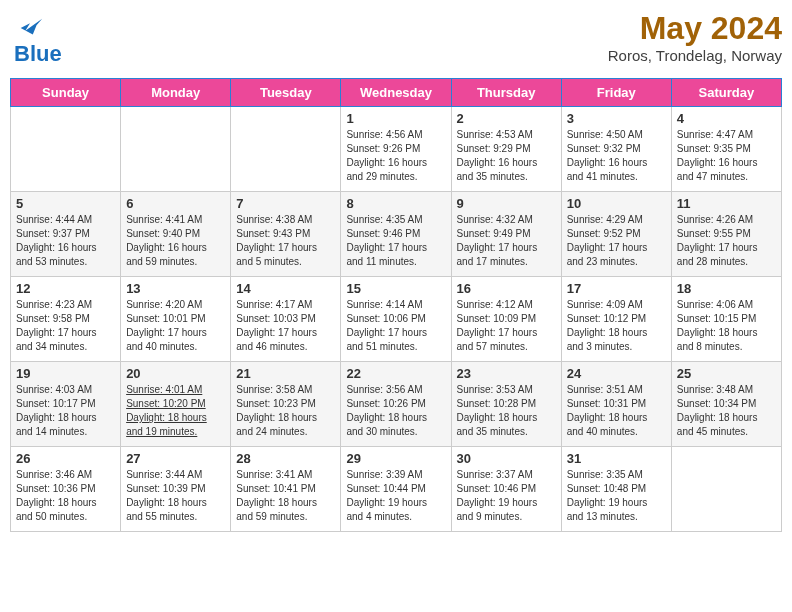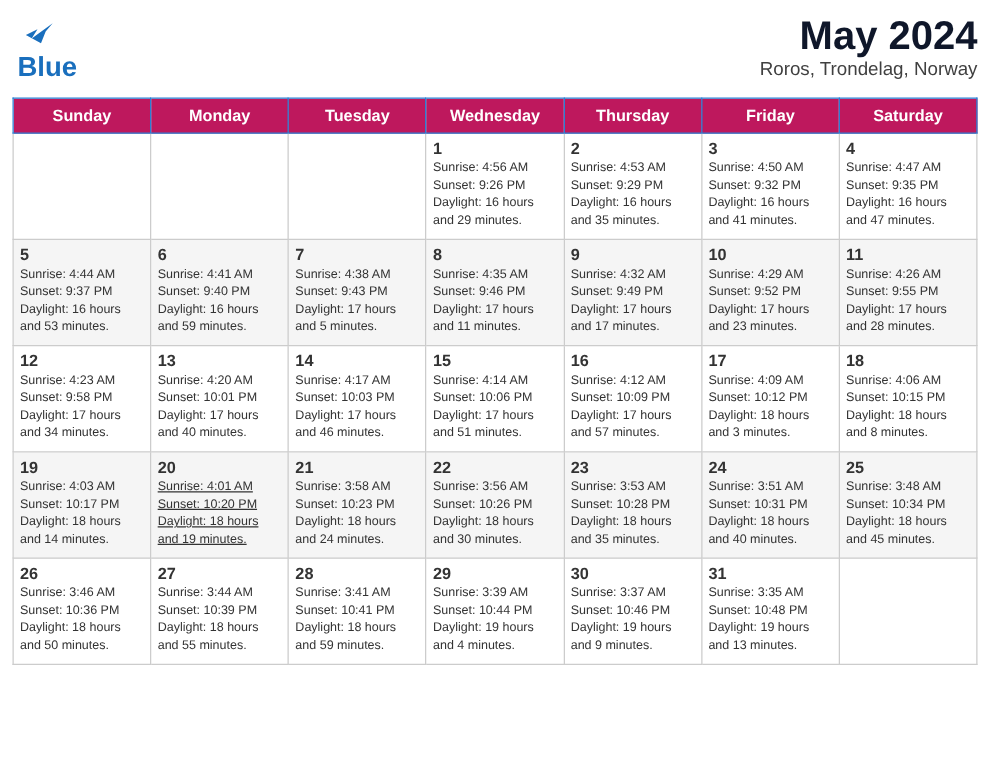--- a/index.html
+++ b/index.html
@@ -34,33 +34,33 @@
       width: 28px;
       height: 28px;
       margin-left: 2px;
     }
     .title-area {
       text-align: right;
     }
     .month-year {
       font-size: 32px;
       font-weight: bold;
-      color: #0f172a;
+      color: #a16207;
     }
     .location {
       font-size: 15px;
       color: #404040;
     }
     table {
       width: 100%;
       border-collapse: collapse;
       table-layout: fixed;
     }
     thead th {
-      background-color: #be185d;
+      background-color: #ec4899;
       color: #fff;
       font-size: 13px;
       font-weight: bold;
       padding: 6px 4px;
       text-align: center;
       border: 1px solid #2a7fd4;
     }
     tbody td {
       border: 1px solid #ccc;
       vertical-align: top;

